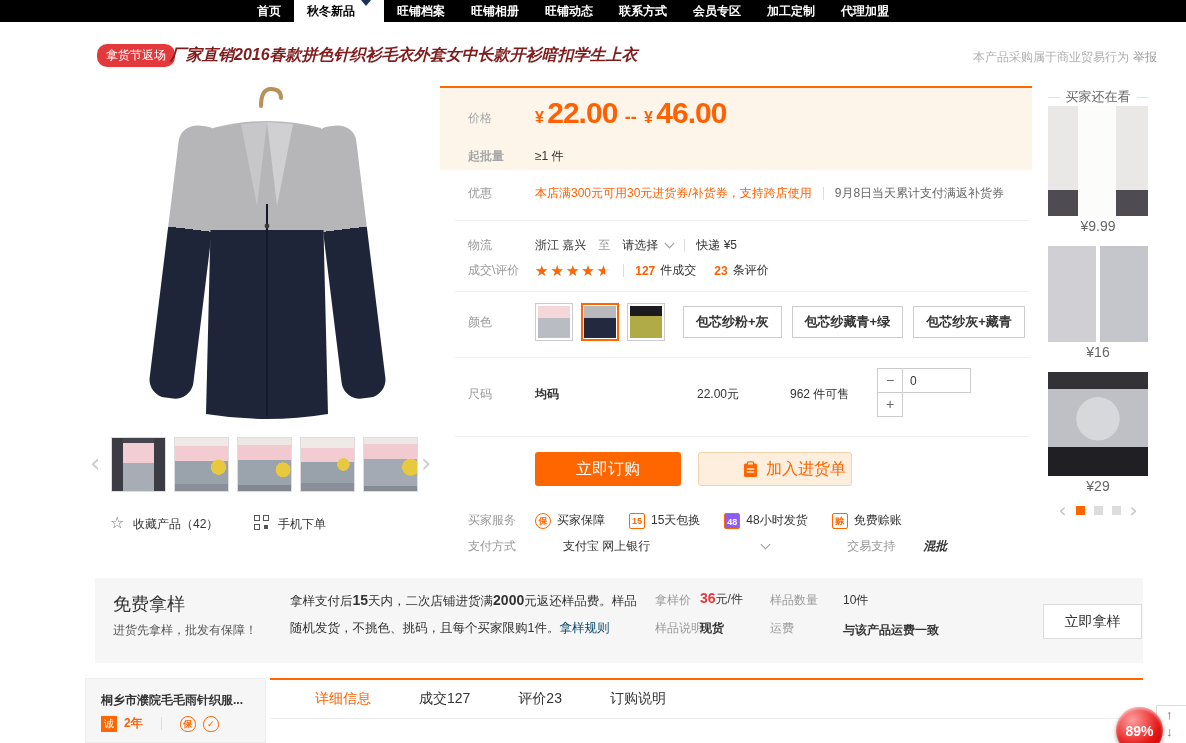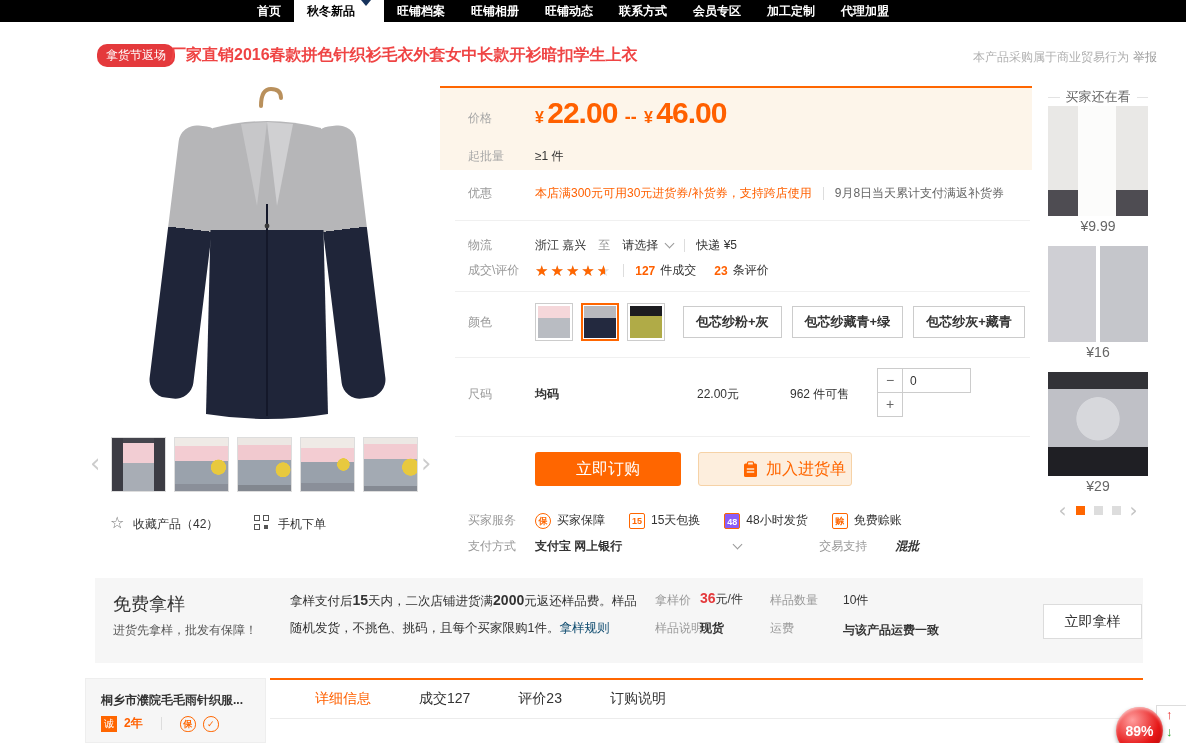--- a/index.html
+++ b/index.html
@@ -8,21 +8,21 @@
 .abs{position:absolute;}
 
 
 #nav{position:absolute;top:0;left:0;width:1186px;height:22px;background:#000;display:flex;padding-left:244px;}
 .nav-item{height:22px;line-height:22px;padding:0 13px;color:#fff;font-weight:bold;font-size:12px;cursor:pointer;white-space:nowrap;}
 .nav-item.active{background:#fff;color:#000;display:flex;gap:6px;}
 .nav-caret{width:0;height:0;border-left:5px solid transparent;border-right:5px solid transparent;border-top:6px solid #17335c;display:inline-block;}
 
 
 #promo-badge{left:97px;top:44px;background:#e4393c;color:#fff;border-radius:10px;padding:3px 9px;font-size:12px;}
-#page-title{left:170px;top:45px;font-size:16px;font-weight:600;color:#ef4444;}
+#page-title{left:170px;top:45px;font-size:16px;font-weight:600;color:#7f1d1d;font-style:italic;}
 #trade-notice{left:973px;top:49px;color:#b0b0b0;}
 #report-link{left:1133px;top:49px;color:#999;cursor:pointer;}
 
 
 #main-image{left:95px;top:78px;width:345px;height:352px;background:#fff;}
 .thumb{position:absolute;top:437px;width:55px;height:55px;border:1px solid #ddd;cursor:pointer;}
 #thumb-1{left:111px;background:linear-gradient(90deg,#3c3c44 0 20%,rgba(0,0,0,0) 20% 80%,#3c3c44 80%),linear-gradient(180deg,#45454d 0 10%,#f2cdd3 10% 48%,#a8adb5 48%);}
 #thumb-2{left:174px;background:radial-gradient(circle at 82% 55%,#e8c93e 0 14%,rgba(0,0,0,0) 15%),linear-gradient(180deg,#efeae6 0 16%,#f3ccd2 16% 44%,#9aa2ac 44% 86%,#8a8f99 86%);}
 #thumb-3{left:237px;background:radial-gradient(circle at 85% 60%,#e8c93e 0 13%,rgba(0,0,0,0) 14%),linear-gradient(180deg,#ece7e3 0 14%,#f1c9cf 14% 42%,#9ba3ad 42% 88%,#82878f 88%);}
 #thumb-4{left:300px;background:radial-gradient(circle at 80% 50%,#e8c93e 0 12%,rgba(0,0,0,0) 13%),linear-gradient(180deg,#efeae6 0 18%,#f3ccd2 18% 46%,#99a1ab 46% 84%,#8a8f99 84%);}
@@ -43,21 +43,21 @@
 
 .row{position:absolute;left:455px;width:578px;display:flex;align-items:center;}
 .lbl{color:#999;width:80px;padding-left:13px;flex:none;}
 .vdiv{display:inline-block;width:1px;height:13px;background:#ddd;margin:0 11px;flex:none;}
 #price-box{left:440px;top:86px;width:592px;height:84px;background:#fdf5ea;border-top:2px solid #ff6600;}
 #price-box .plabel{position:absolute;left:28px;top:22px;color:#a6a6a6;}
 #price-box .pline{position:absolute;left:95px;top:8px;color:#ff6000;white-space:nowrap;}
 .cny{font-size:16px;font-weight:bold;}
 .pnum{font-size:30px;font-weight:bold;letter-spacing:-1px;}
 .pdash{font-size:18px;font-weight:bold;margin:0 4px;}
-#price-box .mlabel{position:absolute;left:28px;top:60px;color:#a6a6a6;}
+#price-box .mlabel{position:absolute;left:28px;top:60px;color:#a6a6a6;font-weight:bold;}
 #price-box .mval{position:absolute;left:95px;top:60px;color:#333;}
 #promo-row{top:185px;}
 #promo-row .ptext{color:#ff6000;}
 #promo-row .pextra{color:#666;}
 .hr{position:absolute;left:455px;width:575px;height:1px;background:#f0f0f0;}
 #hr1{top:220px;}#hr2{top:291px;}#hr3{top:357px;}#hr4{top:436px;}
 #logistics-row{top:237px;}
 #logistics-row .at{color:#999;margin:0 12px;}
 .caret{width:7px;height:7px;border-right:1px solid #999;border-bottom:1px solid #999;transform:rotate(45deg);display:inline-block;margin:-4px 0 0 8px;}
 #deal-row{top:262px;}
@@ -85,21 +85,21 @@
 #qty-input{position:absolute;left:25px;top:0;width:69px;height:25px;border:1px solid #ccc;padding-left:7px;font-size:12px;color:#333;font-family:inherit;}
 #buttons-row{top:452px;left:535px;width:400px;display:flex;gap:17px;}
 #order-btn{width:146px;height:34px;background:#ff6600;color:#fff;font-size:16px;border:none;border-radius:3px;cursor:pointer;font-family:inherit;}
 #cart-btn{width:154px;height:34px;background:#fdeedd;border:1px solid #f6d2a6;color:#ff6600;font-size:16px;border-radius:3px;cursor:pointer;display:flex;align-items:center;justify-content:center;gap:8px;font-family:inherit;padding-left:39px;}
 #services-row{top:512px;}
 .svc{display:flex;align-items:center;gap:6px;margin-right:24px;white-space:nowrap;}
 .svc-icon{display:inline-block;width:16px;height:16px;line-height:14px;text-align:center;border:1px solid #ff6600;color:#ff6600;font-size:9px;border-radius:2px;font-weight:bold;flex:none;}
 .svc-icon.round{border-radius:50%;}
 .svc-icon.fill{background:#8b5cf6;color:#fff;line-height:16px;}
 #payment-row{top:538px;}
-.pay-methods{font-weight:bold;color:#333;}
+.pay-methods{font-weight:normal;color:#333;margin-left:28px;}
 #pay-caret{margin-left:112px;}
 .trade-lbl{color:#999;margin-left:78px;}
 .trade-val{color:#333;font-weight:bold;margin-left:28px;font-style:italic;}
 
 
 #side{position:absolute;left:1048px;top:88px;width:100px;}
 #side-head{display:flex;align-items:center;gap:6px;color:#666;font-size:13px;white-space:nowrap;}
 .side-line{flex:1;height:1px;background:#e3e3e3;}
 .side-card{position:absolute;left:0;cursor:pointer;}
 .side-img{width:100px;display:block;}

